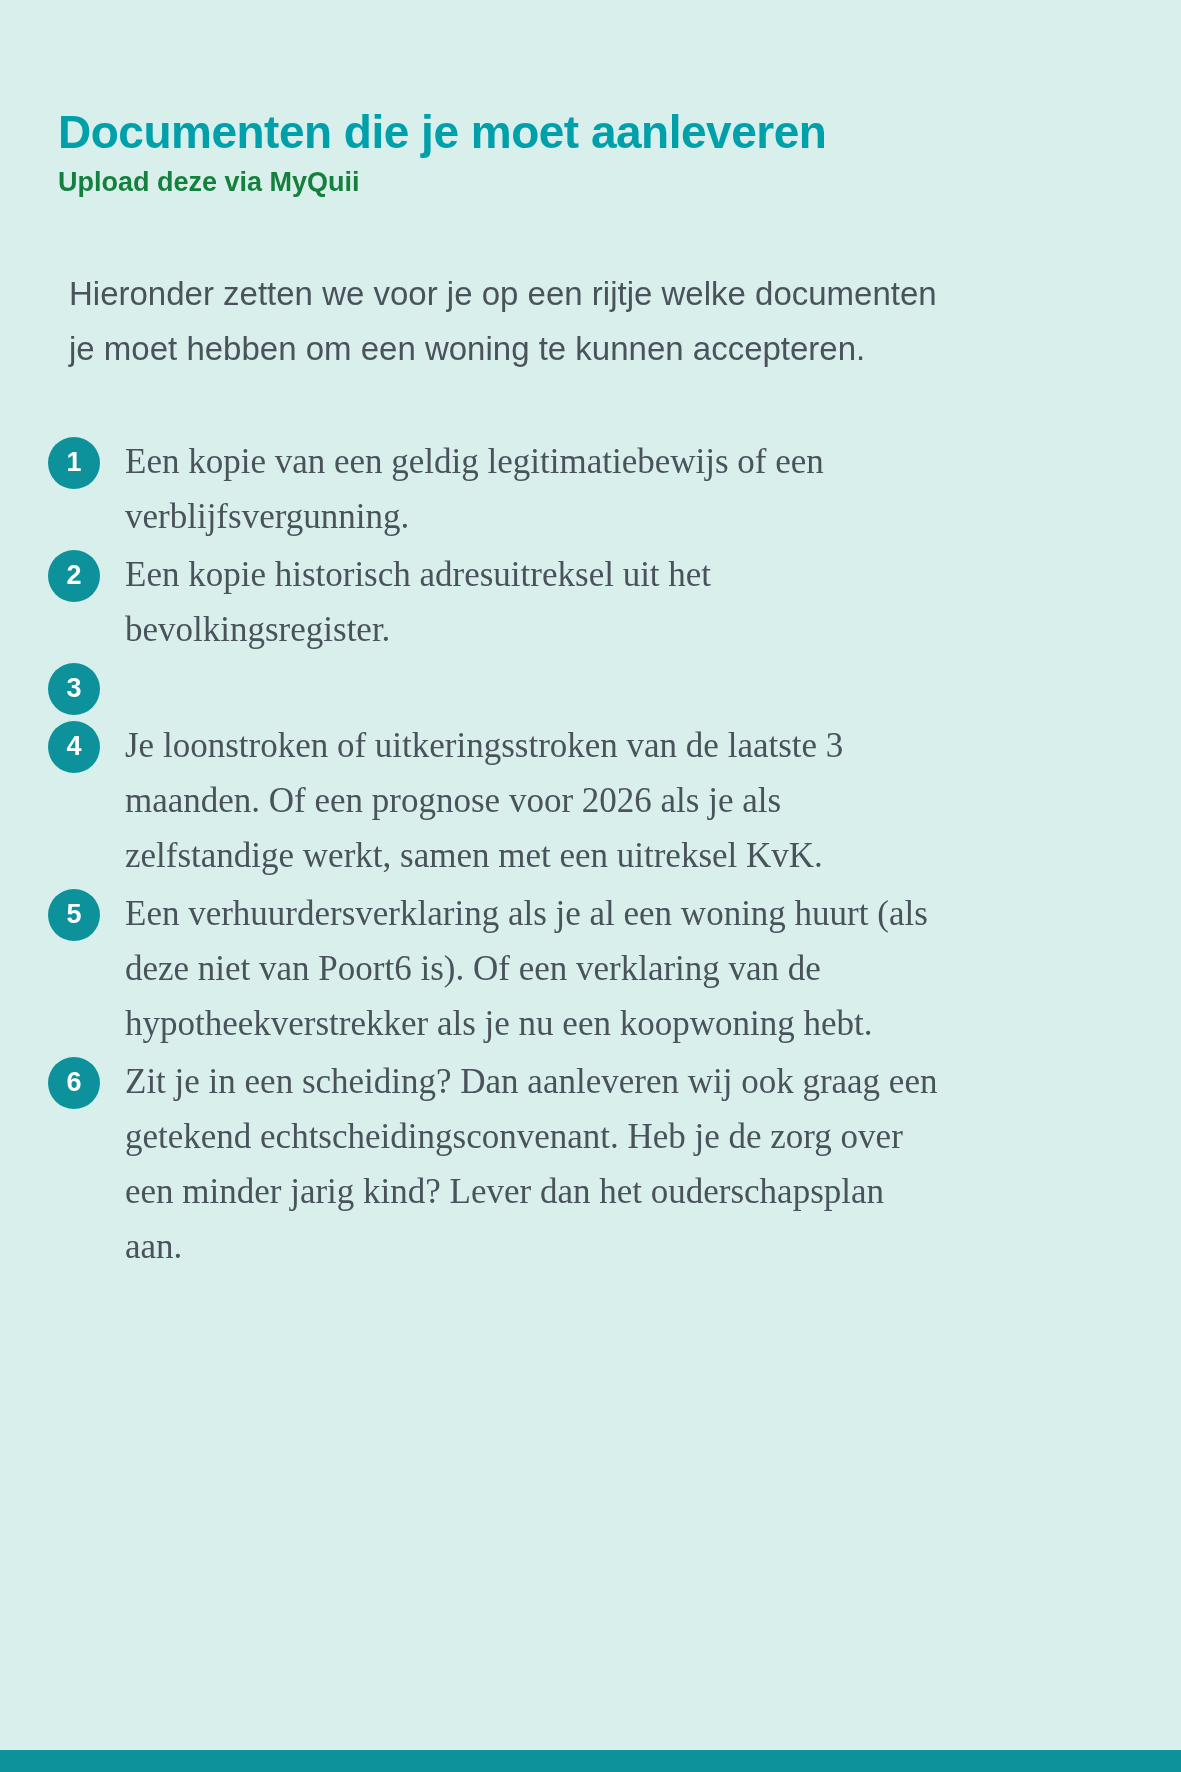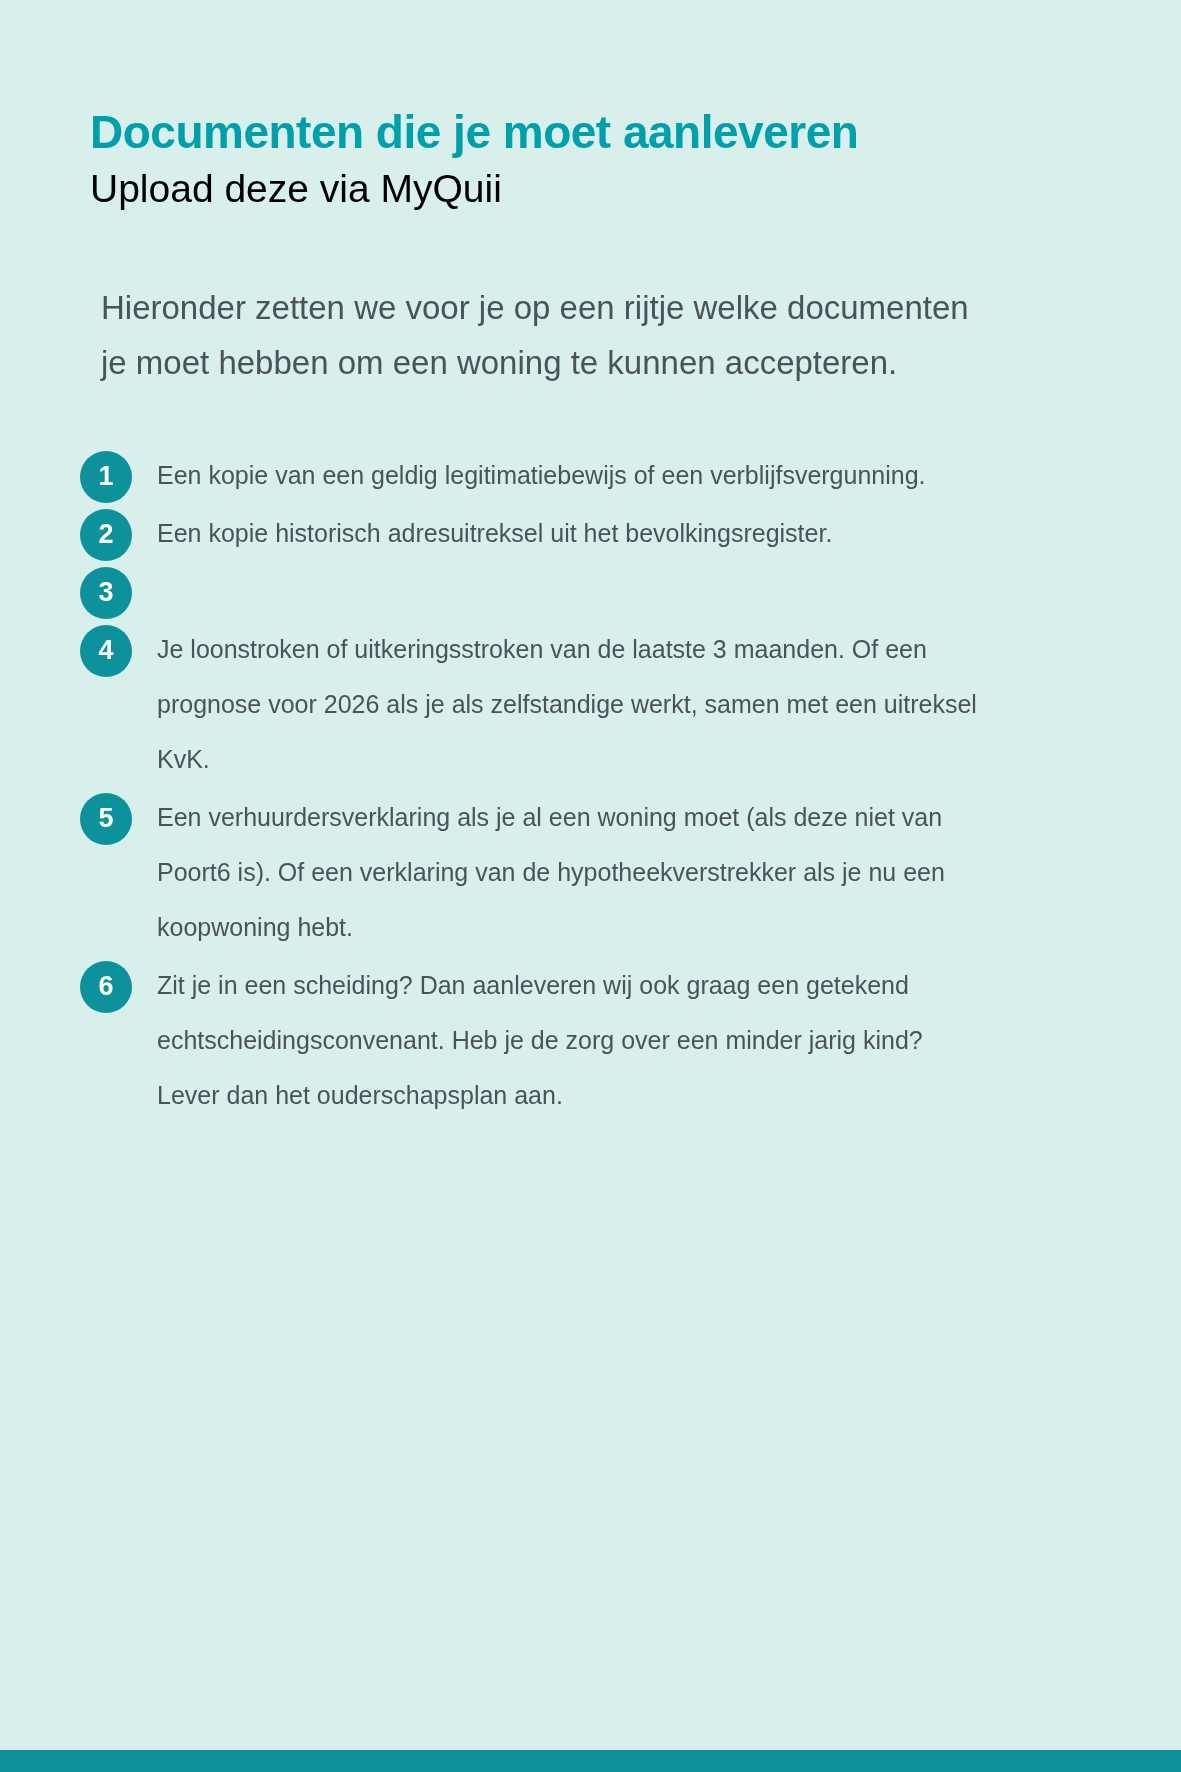--- a/index.html
+++ b/index.html
@@ -8,37 +8,37 @@
     background: #d9efec;
   }
   .page {
     position: relative;
     width: 1181px;
     height: 1772px;
     background: #d9efec;
     font-family: "Liberation Sans", sans-serif;
     color: #4a525b;
     box-sizing: border-box;
-    padding: 106px 110px 0 90px;
+    padding: 106px 110px 0 58px;
     overflow: hidden;
   }
   .page-title {
     margin: 0 0 8px 0;
     font-size: 46px;
     line-height: 1.15;
     font-weight: bold;
     color: #00a0ab;
     letter-spacing: -0.5px;
   }
   .page-subtitle {
     margin: 0;
-    font-size: 39px;
+    font-size: 27px;
     line-height: 1.15;
-    font-weight: normal;
-    color: #000000;
+    font-weight: bold;
+    color: #15803d;
   }
   .intro {
     margin: 68px 0 58px 11px;
     font-size: 33px;
     line-height: 55px;
     color: #4a525b;
     max-width: 900px;
   }
   .doc-list {
     list-style: none;
@@ -58,24 +58,25 @@
     border-radius: 50%;
     background: #0d929c;
     color: #ffffff;
     font-size: 27px;
     font-weight: bold;
     display: flex;
     align-items: center;
     justify-content: center;
   }
   .item-text {
-    font-size: 25px;
+    font-size: 35px;
     line-height: 55px;
     color: #4a525b;
     max-width: 820px;
+    font-family: Liberation Serif, serif;
   }
   .footer-bar {
     position: absolute;
     left: 0;
     bottom: 0;
     width: 100%;
     height: 22px;
     background: #0d929c;
   }
 </style>
@@ -107,21 +108,21 @@
       <span class="badge">3</span>
     </li>
 
     <li class="doc-item">
       <span class="badge">4</span>
       <span class="item-text">Je loonstroken of uitkeringsstroken van de laatste 3 maanden. Of een prognose voor 2026 als je als zelfstandige werkt, samen met een uitreksel KvK.</span>
     </li>
 
     <li class="doc-item">
       <span class="badge">5</span>
-      <span class="item-text">Een verhuurdersverklaring als je al een woning moet (als deze niet van Poort6 is). Of een verklaring van de hypotheekverstrekker als je nu een koopwoning hebt.</span>
+      <span class="item-text">Een verhuurdersverklaring als je al een woning huurt (als deze niet van Poort6 is). Of een verklaring van de hypotheekverstrekker als je nu een koopwoning hebt.</span>
     </li>
 
     <li class="doc-item">
       <span class="badge">6</span>
       <span class="item-text">Zit je in een scheiding? Dan aanleveren wij ook graag een getekend echtscheidingsconvenant. Heb je de zorg over een minder jarig kind? Lever dan het ouderschapsplan aan.</span>
     </li>
 
   </ol>
 
   <div class="footer-bar"></div>

